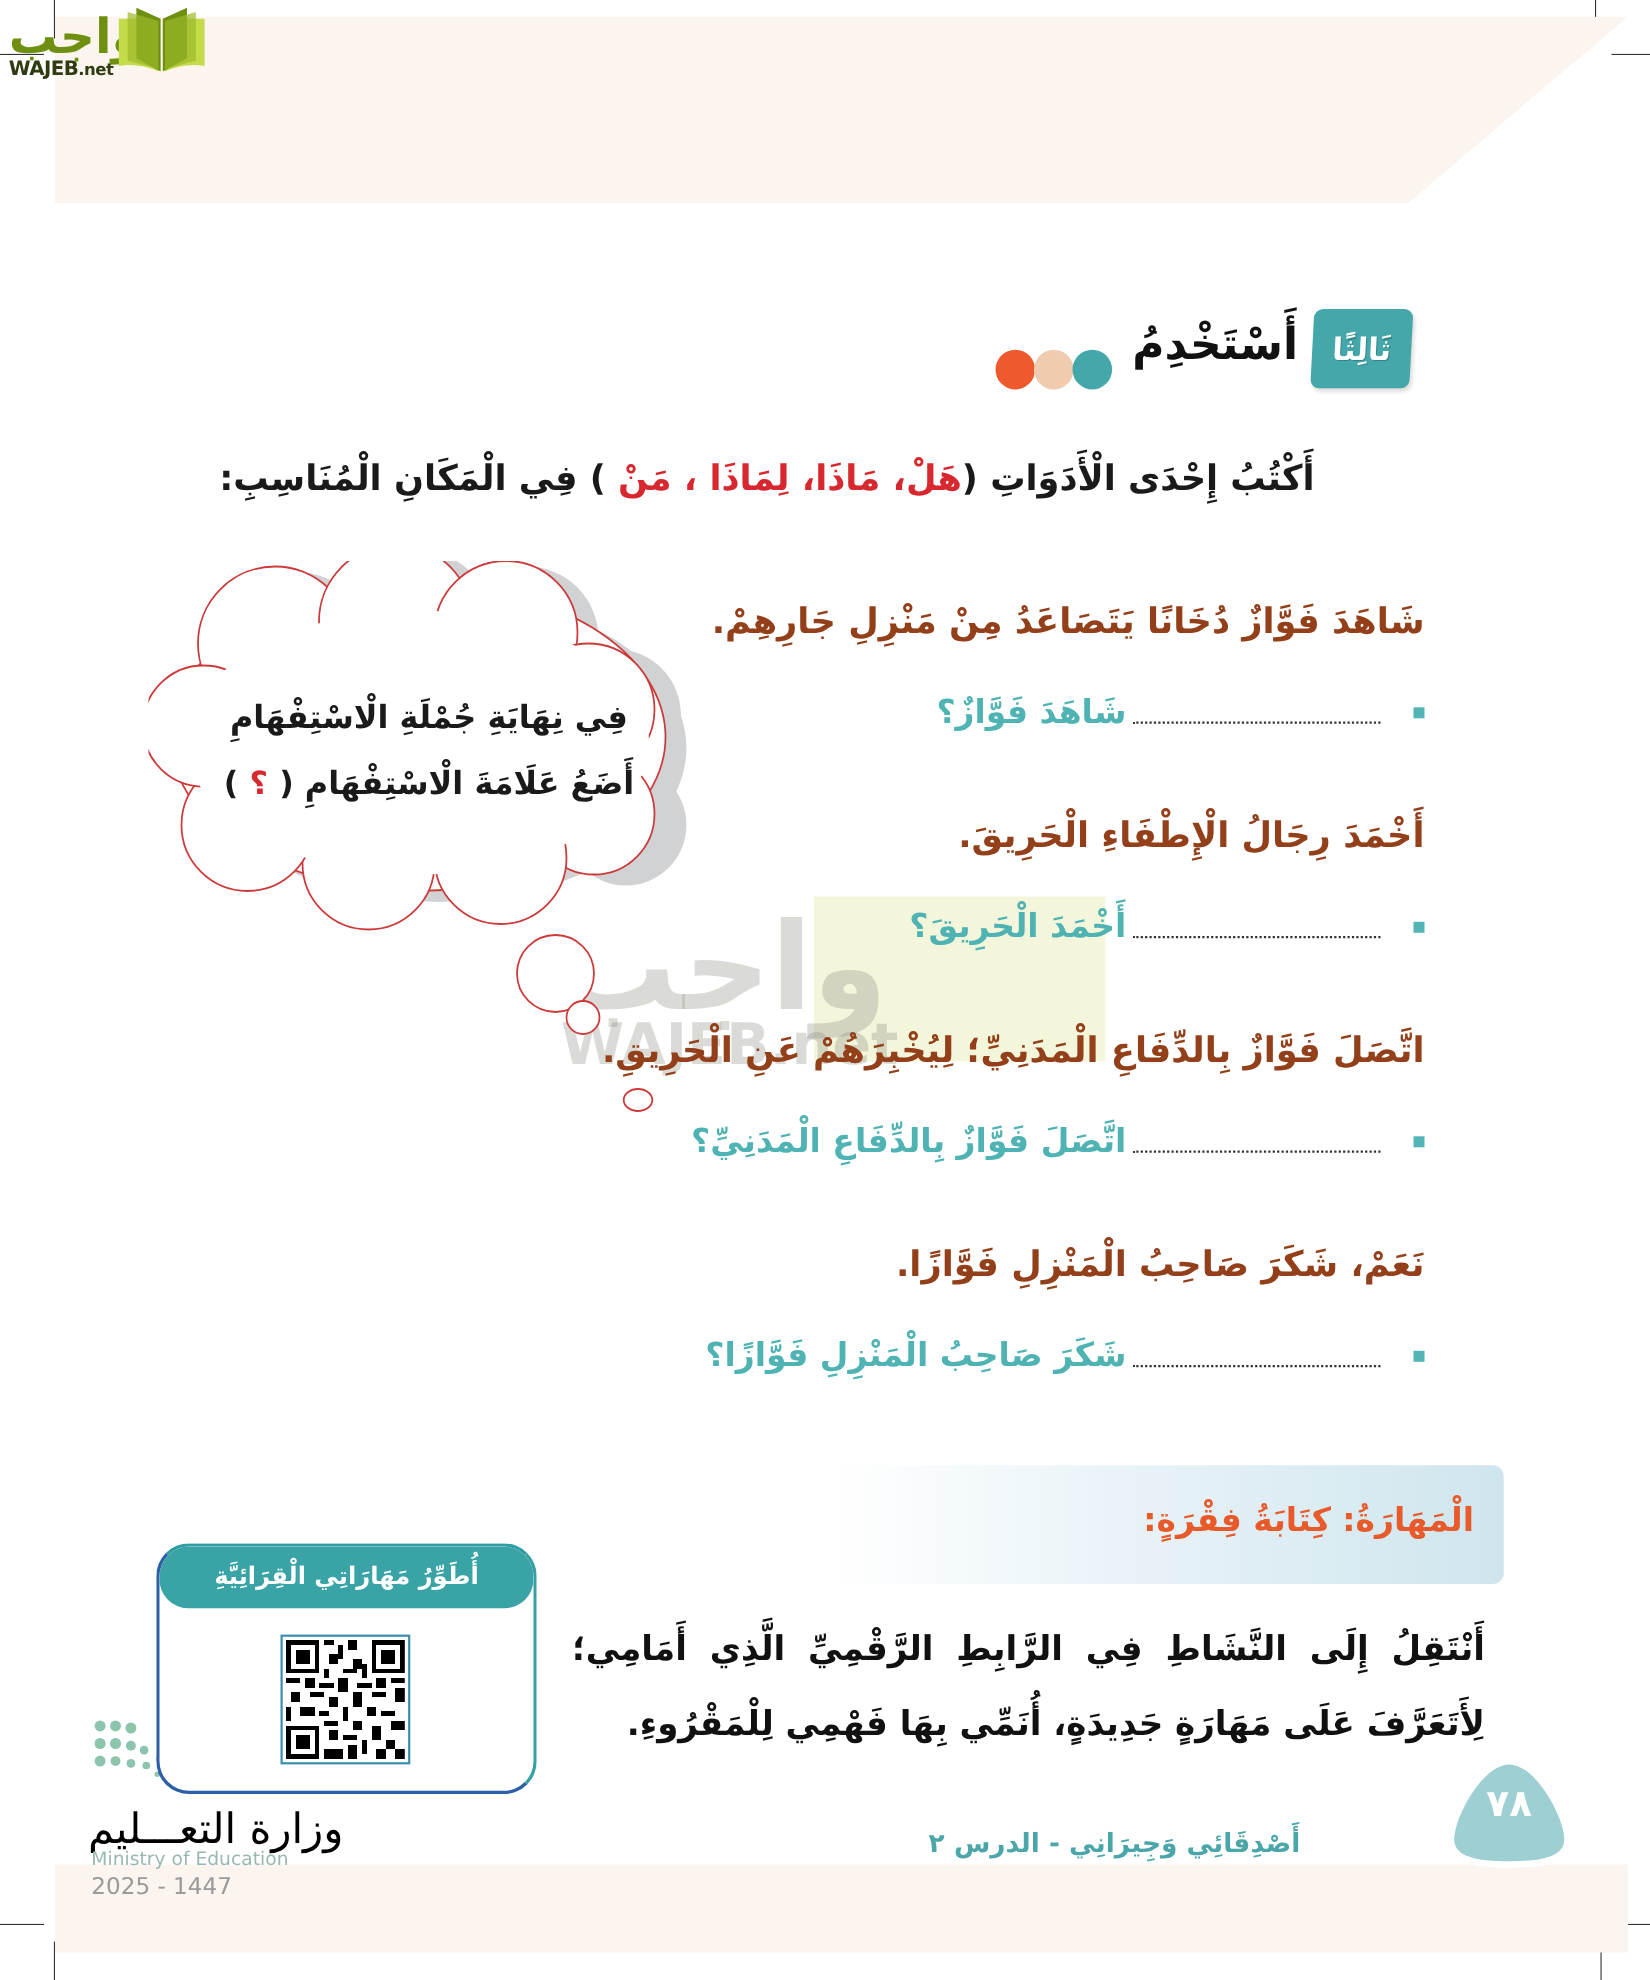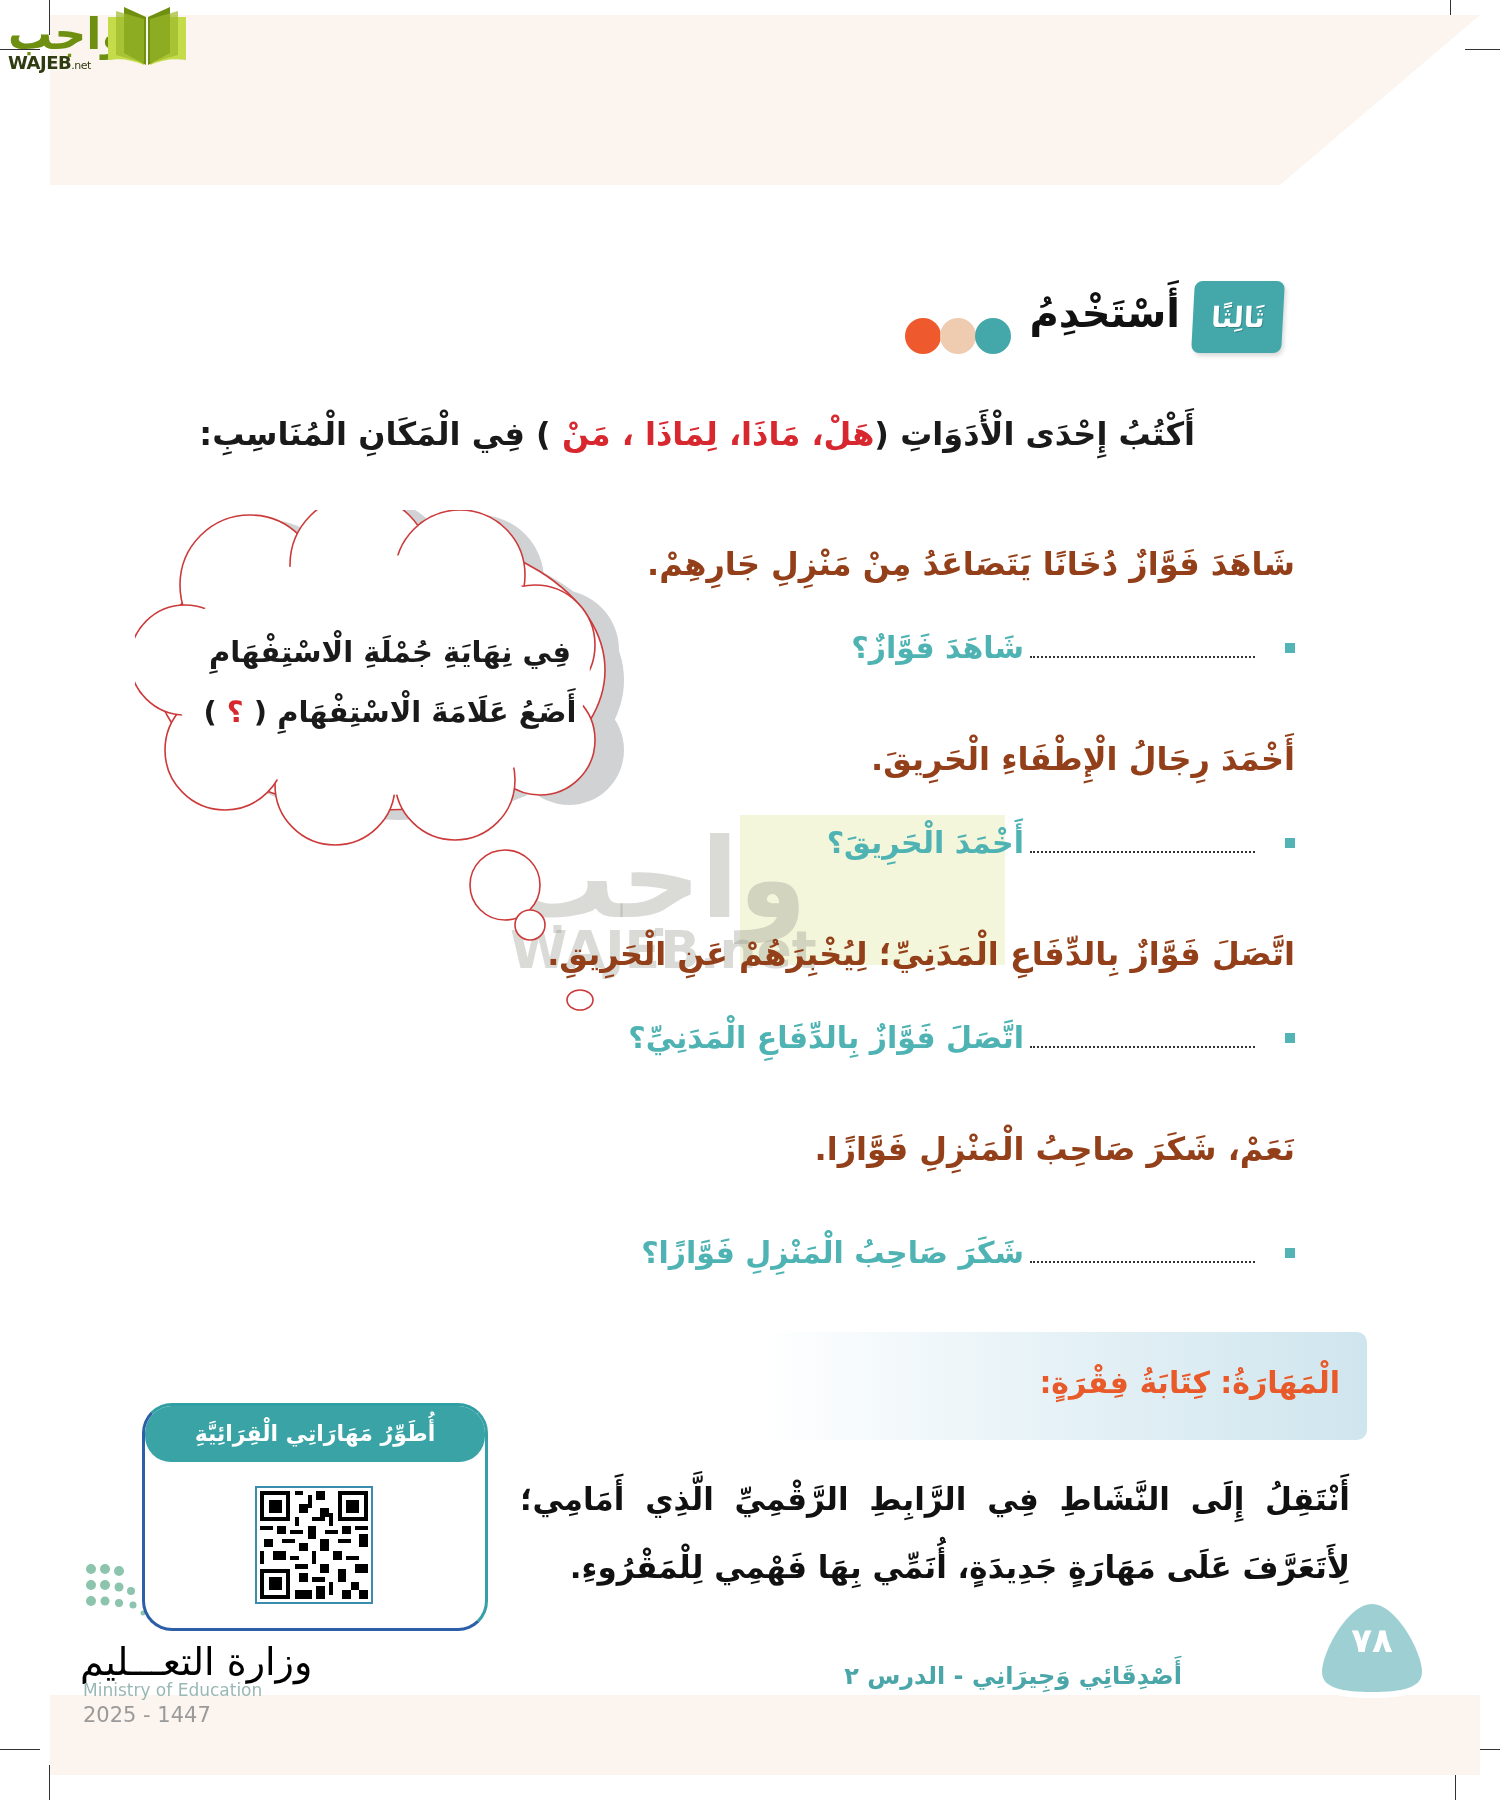--- a/index.html
+++ b/index.html
@@ -6,21 +6,21 @@
   body{width:1500px;height:1800px;position:relative;background:#ffffff;overflow:hidden;font-family:"DejaVu Sans",sans-serif;}
   .abs{position:absolute;}
   
   .crop{position:absolute;background:#333;}
   
   .top-band{position:absolute;left:50px;top:15px;width:1430px;height:170px;background:#fbf4ef;clip-path:polygon(0 0,100% 0,86% 100%,0 100%);border-bottom-right-radius:60px;}
   
   .logo-text{position:absolute;left:8px;top:12px;color:#6a8a10;font-weight:bold;}
   .logo-ar{font-size:44px;line-height:44px;color:#6f8f11;}
   .logo-en{font-size:18px;color:#2f3b10;font-weight:bold;margin-top:-4px;letter-spacing:-0.5px;}
-  .logo-en small{font-size:11px;font-weight:normal;text-align:right;}
+  .logo-en small{font-size:15px;font-weight:bold;text-align:right;}
   .logo-book{position:absolute;left:106px;top:5px;width:82px;height:60px;}
   
   .badge{position:absolute;left:1193px;top:281px;width:90px;height:72px;background:#44a8aa;border-radius:8px;transform:skewX(-3deg);box-shadow:2px 3px 4px rgba(0,0,0,.15);color:#fff;font-size:28px;font-weight:bold;display:flex;align-items:center;justify-content:center;direction:rtl;text-shadow:1px 1px 0 rgba(0,0,0,.2);}
   .section-title{position:absolute;left:1030px;top:290px;width:150px;direction:rtl;text-align:right;font-size:40px;font-weight:bold;color:#111;}
   .dot{position:absolute;width:36px;height:36px;border-radius:50%;top:318px;}
   .instruction{position:absolute;right:305px;top:415px;direction:rtl;font-size:32px;font-weight:bold;color:#1a1a1a;white-space:nowrap;}
   .instruction .red{color:#d7282f;}
   
   .sentence{position:absolute;right:205px;direction:rtl;font-size:32px;font-weight:bold;color:#93401a;white-space:nowrap;}
   .answer-row{position:absolute;right:205px;direction:rtl;display:flex;align-items:center;white-space:nowrap;}
@@ -146,21 +146,21 @@
 </div>
 
 <div class="sentence" style="top:935px;">اتَّصَلَ فَوَّازٌ بِالدِّفَاعِ الْمَدَنِيِّ؛ لِيُخْبِرَهُمْ عَنِ الْحَرِيقِ.</div>
 <div class="answer-row" style="top:1020px;">
   <span class="bullet"></span>
   <span class="dots"></span>
   <span class="answer-text">اتَّصَلَ فَوَّازٌ بِالدِّفَاعِ الْمَدَنِيِّ؟</span>
 </div>
 
 <div class="sentence" style="top:1130px;">نَعَمْ، شَكَرَ صَاحِبُ الْمَنْزِلِ فَوَّازًا.</div>
-<div class="answer-row" style="top:1215px;margin-top:20px;">
+<div class="answer-row" style="top:1215px;">
   <span class="bullet"></span>
   <span class="dots"></span>
   <span class="answer-text">شَكَرَ صَاحِبُ الْمَنْزِلِ فَوَّازًا؟</span>
 </div>
 
 <div class="skill-bar"></div>
 <div class="skill-text">الْمَهَارَةُ: كِتَابَةُ فِقْرَةٍ:</div>
 <div class="para">أَنْتَقِلُ إِلَى النَّشَاطِ فِي الرَّابِطِ الرَّقْمِيِّ الَّذِي أَمَامِي؛ لِأَتَعَرَّفَ عَلَى مَهَارَةٍ جَدِيدَةٍ، أُنَمِّي بِهَا فَهْمِي لِلْمَقْرُوءِ.</div>
 
 <svg class="min-dots" viewBox="0 0 180 58">

